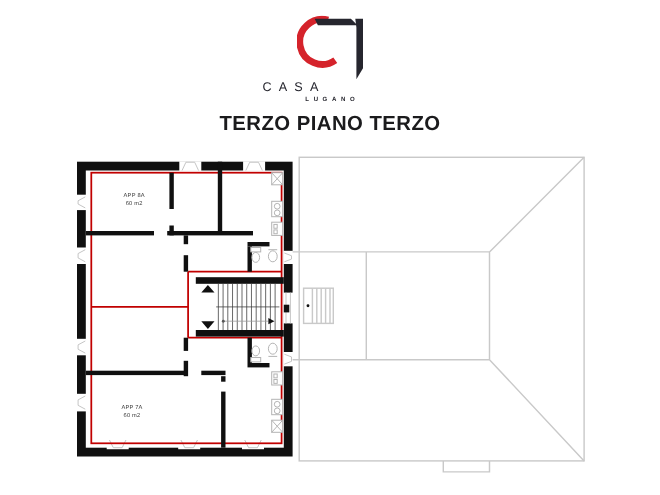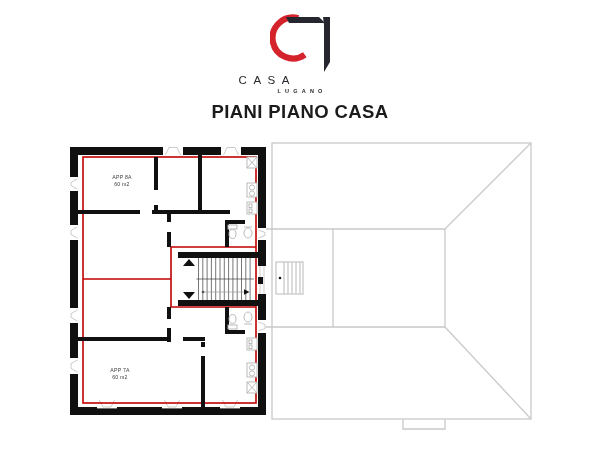--- a/index.html
+++ b/index.html
@@ -45,21 +45,21 @@
 <div class="stage">
 
   <svg class="logo" viewBox="0 0 64 62" aria-hidden="true">
     <path d="M28.3,4.2 A20.5,20.5 0 1 0 34.8,40.8" stroke="var(--logo-red)" stroke-width="6.2" fill="none"></path>
     <path d="M16,3 L49,3 L55,9 L19,9 Z" fill="var(--logo-dark)"></path>
     <path d="M53,3 L60,3 L60,48 L54,58 L54,11 Z" fill="var(--logo-dark)"></path>
   </svg>
 
   <div class="brand">CASA</div>
   <div class="brand-sub">LUGANO</div>
-  <div class="title">PIANI PIANO CASA</div>
+  <div class="title">TERZO PIANO TERZO</div>
 
   <svg class="plans" viewBox="0 0 600 310">
 
     <g>
 
       <g>
         <rect x="74" y="11" width="188" height="260" class="wallstroke"></rect>
       </g>
 
       <g>

